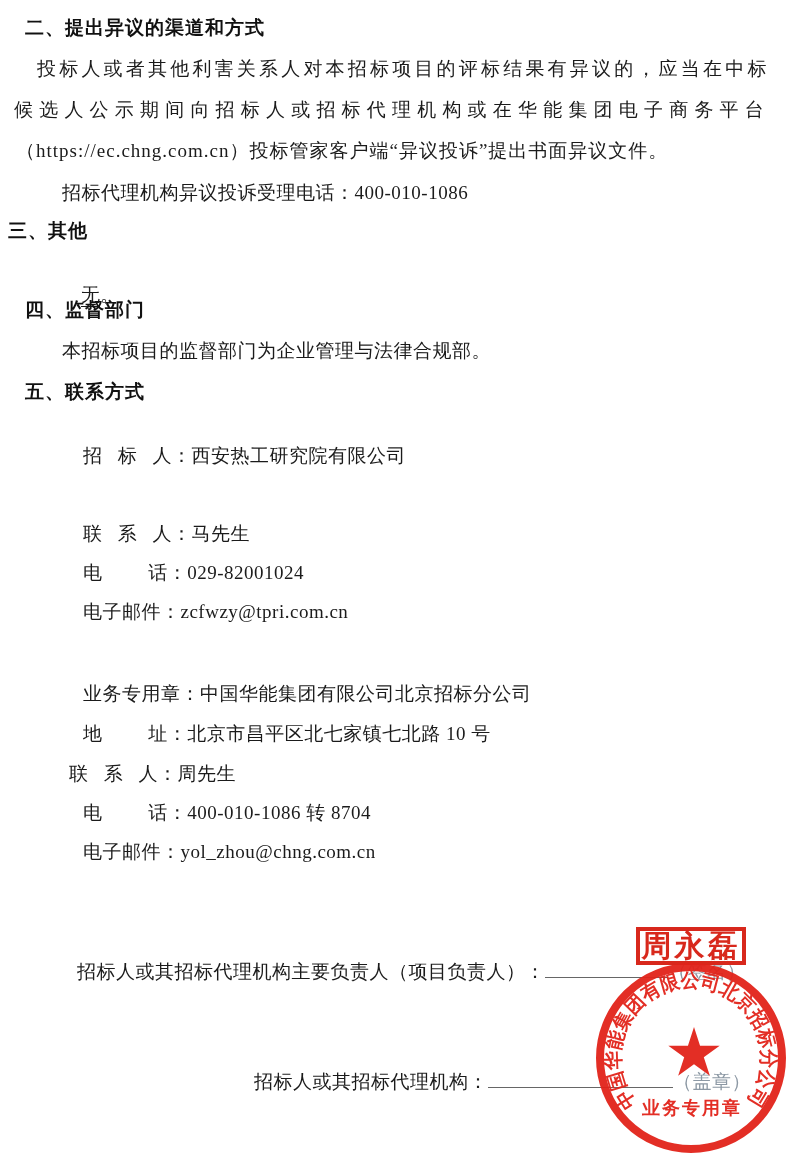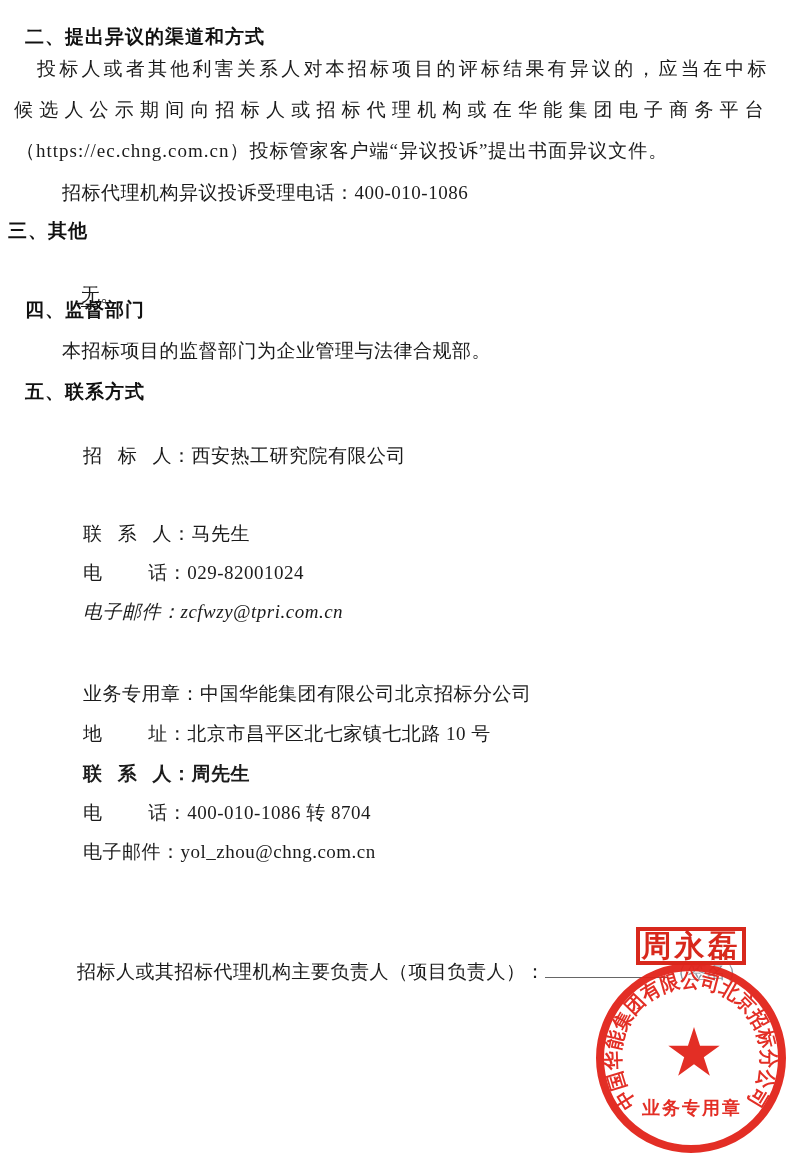--- a/index.html
+++ b/index.html
@@ -27,21 +27,21 @@
     background:transparent;white-space:pre;
   }
   .seal{position:absolute;left:589px;top:956px;width:204px;height:204px;z-index:4;opacity:0.95;}
   .seal text{font-family:"Liberation Sans","DejaVu Sans",sans-serif;font-weight:bold;}
 </style>
 </head>
 <body>
 
 <div class="page">
 
-  <div class="line h" style="left:25px;top:26px;">二、提出异议的渠道和方式</div>
+  <div class="line h" style="left:25px;top:17px;">二、提出异议的渠道和方式</div>
   <div class="line ls3" style="left:37px;top:58px;">投标人或者其他利害关系人对本招标项目的评标结果有异议的，应当在中标</div>
   <div class="line ls6" style="left:14px;top:99px;">候选人公示期间向招标人或招标代理机构或在华能集团电子商务平台</div>
   <div class="line ls1" style="left:16px;top:140px;">（https://ec.chng.com.cn）投标管家客户端“异议投诉”提出书面异议文件。</div>
   <div class="line ls05" style="left:62px;top:182px;">招标代理机构异议投诉受理电话：400-010-1086</div>
 
   <div class="line h" style="left:8px;top:220px;">三、其他</div>
   <div class="line" style="left:62px;top:261px;">
     <span class="u">无</span><span>。</span>
   </div>
 
@@ -52,44 +52,47 @@
 
   <div class="line ls05" style="left:62px;top:422px;">
     <span class="clabel">招 标 人：</span><span>西安热工研究院有限公司</span>
   </div>
   <div class="line ls05" style="left:62px;top:500px;">
     <span class="clabel">联 系 人：</span><span>马先生</span>
   </div>
   <div class="line ls05" style="left:62px;top:539px;">
     <span class="clabel">电   话：</span><span>029-82001024</span>
   </div>
-  <div class="line ls05" style="left:62px;top:578px;font-style:italic;">
+  <div class="line ls05" style="left:62px;top:578px;">
     <span class="clabel">电子邮件：</span><span>zcfwzy@tpri.com.cn</span>
   </div>
 
   <div class="line ls05" style="left:62px;top:660px;">
     <span class="clabel">业务专用章：</span><span>中国华能集团有限公司北京招标分公司</span>
   </div>
   <div class="line ls05" style="left:62px;top:700px;">
     <span class="clabel">地   址：</span><span>北京市昌平区北七家镇七北路 10 号</span>
   </div>
-  <div class="line ls05" style="left:62px;top:740px;font-weight:bold;">
+  <div class="line ls05" style="left:48px;top:740px;">
     <span class="clabel">联 系 人：</span><span>周先生</span>
   </div>
   <div class="line ls05" style="left:62px;top:779px;">
     <span class="clabel">电   话：</span><span>400-010-1086 转 8704</span>
   </div>
   <div class="line ls05" style="left:62px;top:818px;">
     <span class="clabel">电子邮件：</span><span>yol_zhou@chng.com.cn</span>
   </div>
 
   <div class="line ls05" style="left:56px;top:934px;z-index:0;">
     <span>招标人或其招标代理机构主要负责人（项目负责人）：</span><span class="sig-underline" style="width:123px;"></span><span class="hint">（签名）</span>
   </div>
 
+  <div class="line ls05" style="left:233px;top:1044px;z-index:0;">
+    <span>招标人或其招标代理机构：</span><span class="sig-underline" style="width:185px;"></span><span class="hint">（盖章）</span>
+  </div>
 
   <div class="name-stamp">周永磊</div>
 
   <svg class="seal" viewBox="-102 -102 204 204">
     <circle cx="0" cy="0" r="91" fill="none" stroke="#e2231a" stroke-width="8"></circle>
     <defs>
       <path id="sealArc" d="M -54.4 45.6 A 71 71 0 1 1 54.4 45.6" fill="none"></path>
     </defs>
     <text font-size="20" fill="#e2231a">
       <textPath href="#sealArc" startOffset="0" textLength="320" lengthAdjust="spacingAndGlyphs">中国华能集团有限公司北京招标分公司</textPath>

